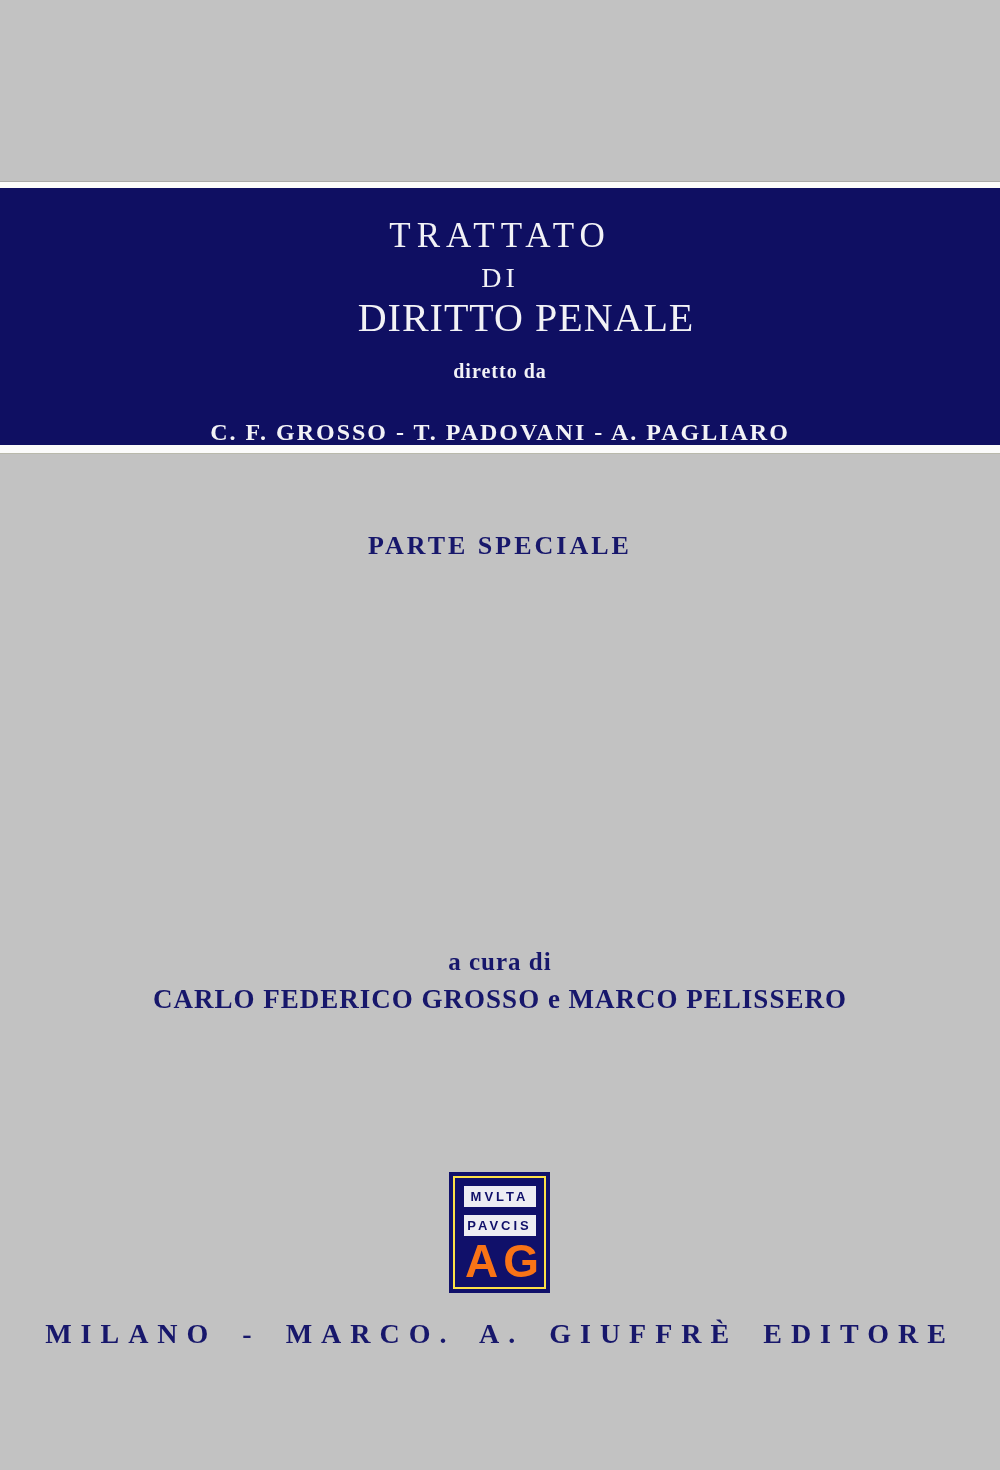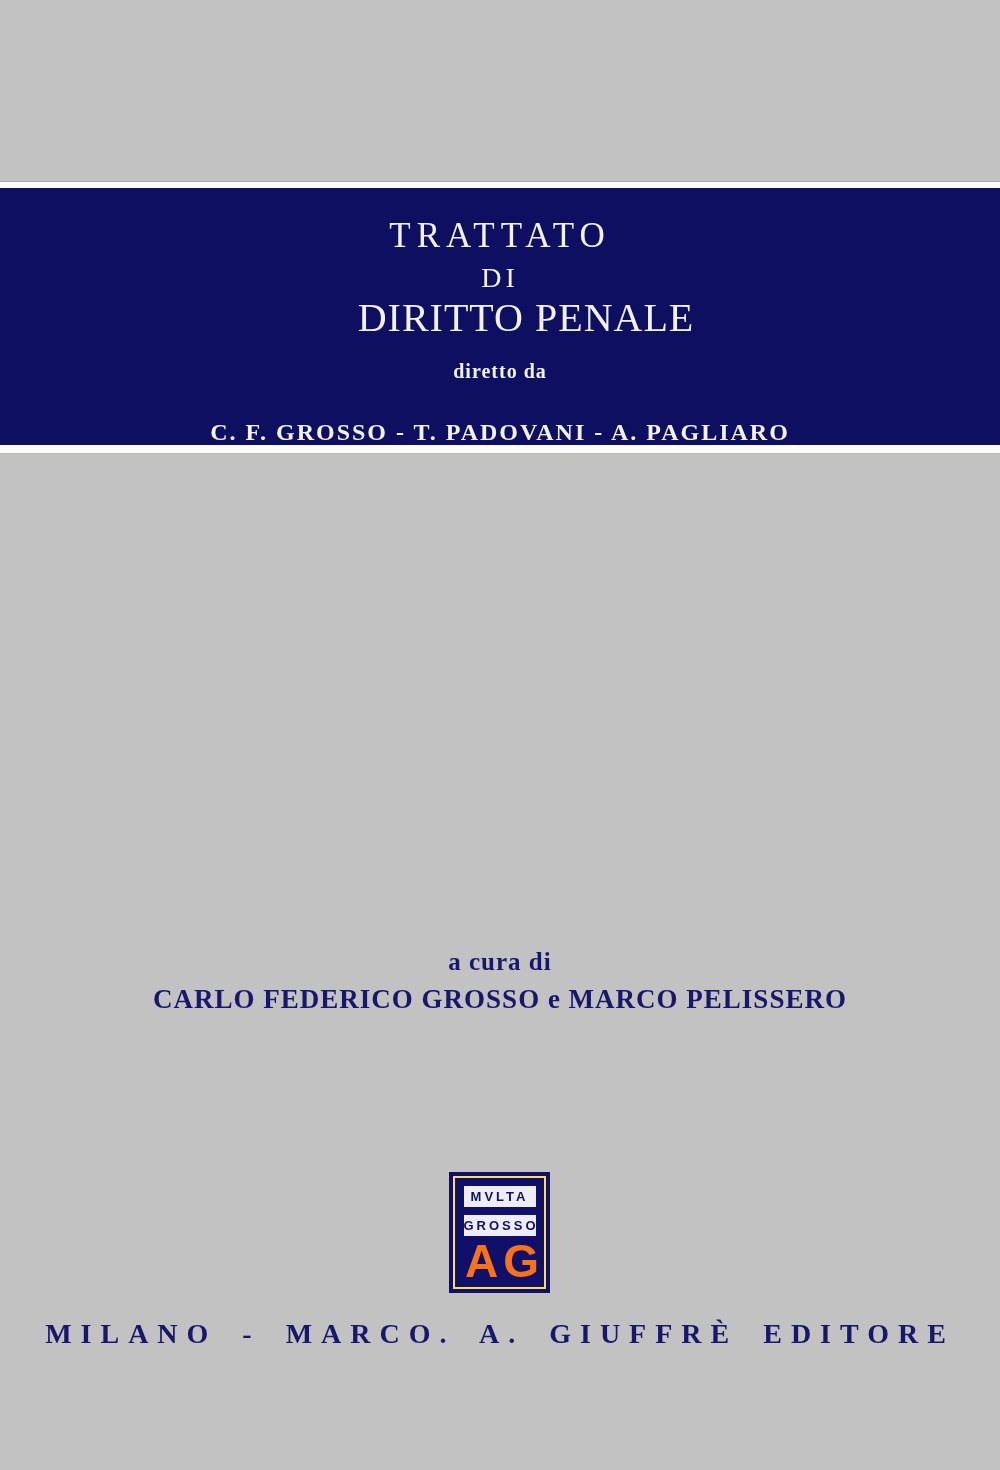--- a/index.html
+++ b/index.html
@@ -91,28 +91,29 @@
   <div class="band">
     <div class="line series-line1">TRATTATO</div>
     <div class="line series-line2">DI</div>
     <div class="line series-line3">DIRITTO PENALE</div>
     <div class="line directed-by">diretto da</div>
     <div class="line directors">C. F. GROSSO - T. PADOVANI - A. PAGLIARO</div>
   </div>
 
   <div class="strip strip-bottom"></div>
 
+  <div class="part-label">PARTE SPECIALE</div>
 
 
   <div class="edited-by">a cura di</div>
   <div class="editor-names">CARLO FEDERICO GROSSO e MARCO PELISSERO</div>
 
   <div class="logo">
     <div class="logo-inner">
       <div class="motto-box motto-top">MVLTA</div>
-      <div class="motto-box motto-bottom">GROSSO</div>
+      <div class="motto-box motto-bottom">PAVCIS</div>
       <div class="logo-ag">AG</div>
     </div>
   </div>
 
   <div class="imprint">MILANO - MARCO. A. GIUFFRÈ EDITORE</div>
 
 </div>
 
 </body></html>

